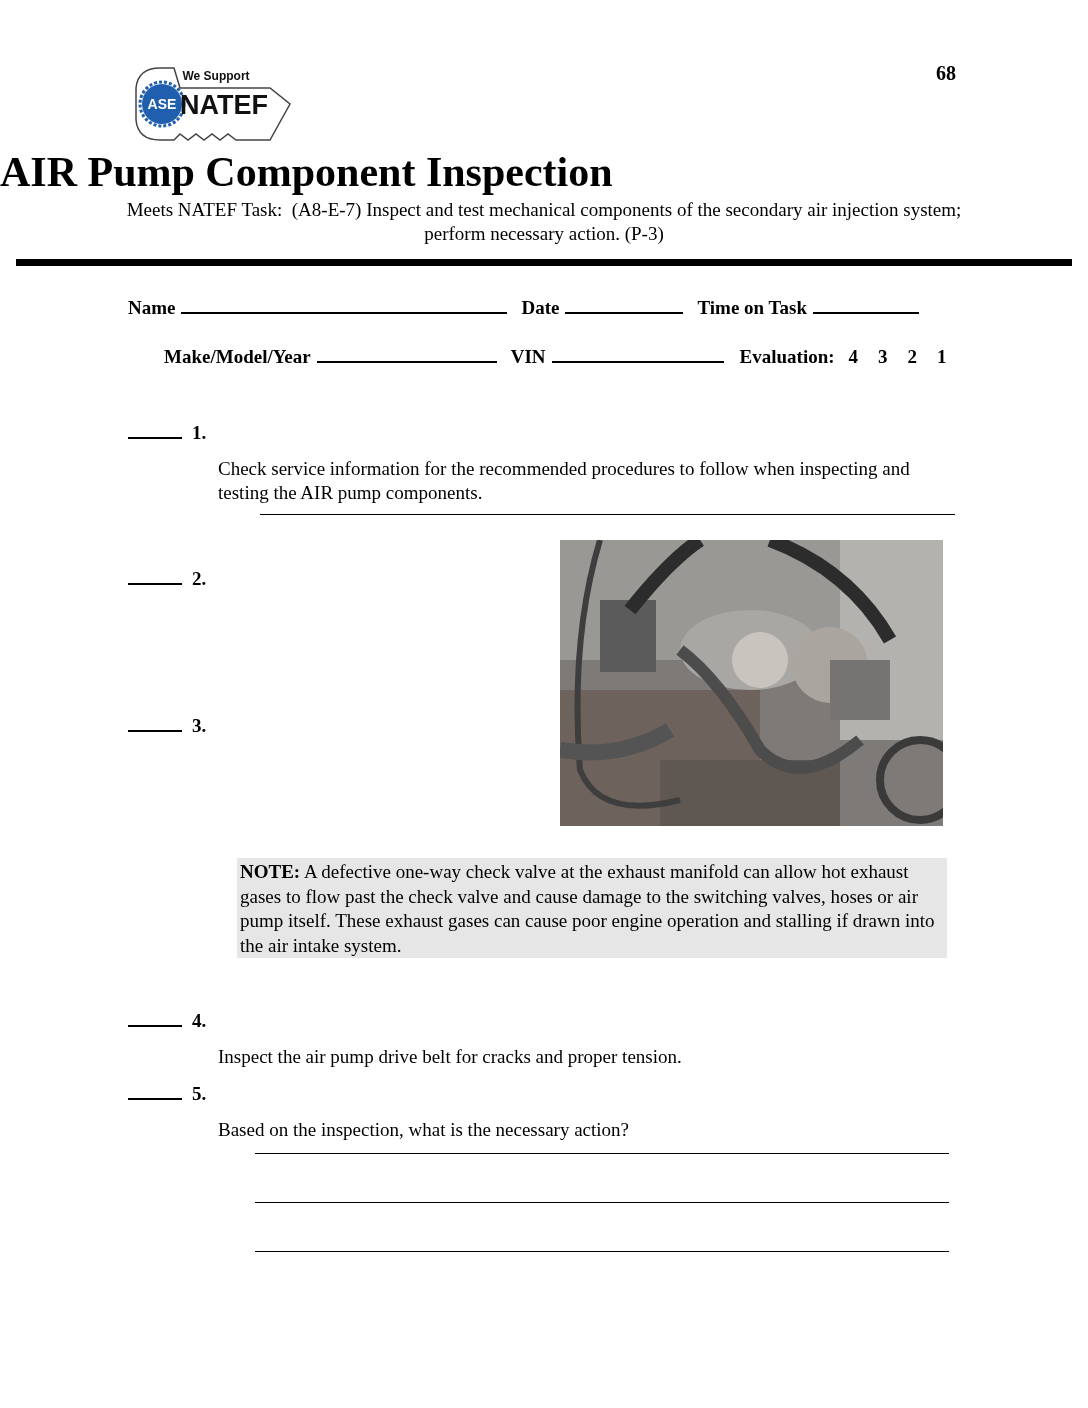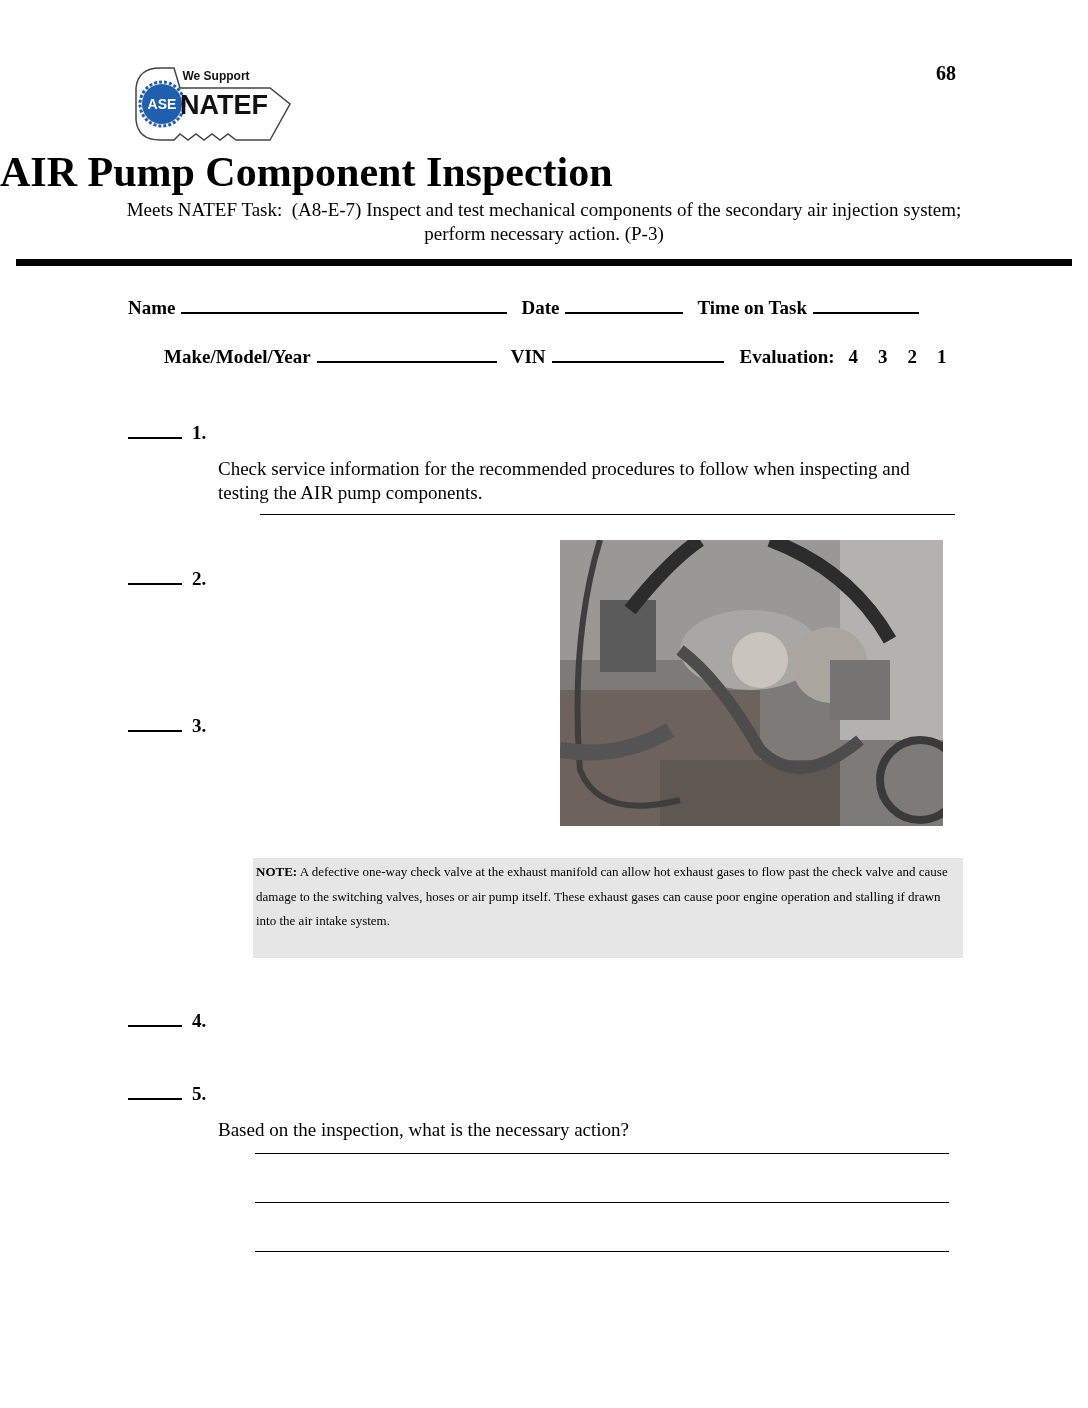--- a/index.html
+++ b/index.html
@@ -14,21 +14,21 @@
   .rule { left: 16px; top: 259px; width: 1056px; height: 7px; background: #000; }
   .field-row { left: 128px; font-size: 19px; font-weight: bold; white-space: nowrap; }
   .blank { display: inline-block; border-bottom: 2px solid #000; height: 16px; vertical-align: baseline; margin-left: 6px; margin-right: 14px; }
   .eval-num { display: inline-block; margin-left: 14px; }
   .step { left: 128px; font-size: 19px; line-height: 24px; }
   .check-blank { position: absolute; left: 0; width: 54px; border-bottom: 2px solid #000; top: 16px; }
   .step-num { position: absolute; left: 64px; top: 0; font-weight: bold; }
   .step-text { position: absolute; left: 90px; top: 16px; margin-top: 20px; }
   .answer-line { height: 0; border-top: 1.5px solid #000; }
   .photo { left: 560px; top: 540px; width: 383px; height: 286px; background: #8a8886; overflow: hidden; }
-  .note { left: 253px; top: 858px; width: 710px; height: 100px; background: #e6e6e6; font-size: 13px; line-height: 24.5px; padding: 2px 0 0 3px; box-sizing: border-box; }
+  .note { left: 237px; top: 858px; width: 710px; height: 100px; background: #e6e6e6; font-size: 19px; line-height: 24.5px; padding: 2px 0 0 3px; box-sizing: border-box; }
 </style>
 </head>
 <body>
 
 <div class="abs page-num">68</div>
 
 <div class="abs logo">
   <svg width="168" height="92" viewBox="0 0 168 92">
     <path d="M30 10 Q8 10 6 30 L6 62 Q8 82 30 82 L44 82 L50 76 L58 82 L66 76 L74 82 L82 76 L90 82 L98 76 L106 82 L140 82 L160 46 L140 30 L50 30 L44 10 Z" fill="#fff" stroke="#444" stroke-width="1.5"></path>
     <circle cx="32" cy="46" r="20" fill="#1f5fae"></circle>
@@ -95,20 +95,21 @@
 </div>
 
 <div class="abs note">
   <b>NOTE:</b>
   <span>A defective one-way check valve at the exhaust manifold can allow hot exhaust gases to flow past the check valve and cause damage to the switching valves, hoses or air pump itself.  These exhaust gases can cause poor engine operation and stalling if drawn into the air intake system.</span>
 </div>
 
 <div class="abs step" style="top:1009px; width:840px; height:30px;">
   <span class="check-blank"></span>
   <span class="step-num">4.</span>
+  <span class="step-text" style="width:745px;">Inspect the air pump drive belt for cracks and proper tension.</span>
 </div>
 
 <div class="abs step" style="top:1082px; width:840px; height:30px;">
   <span class="check-blank"></span>
   <span class="step-num">5.</span>
   <span class="step-text" style="width:745px;">Based on the inspection, what is the necessary action?</span>
 </div>
 
 <div class="abs answer-line" style="left:255px; top:1153px; width:694px;"></div>
 <div class="abs answer-line" style="left:255px; top:1202px; width:694px;"></div>

